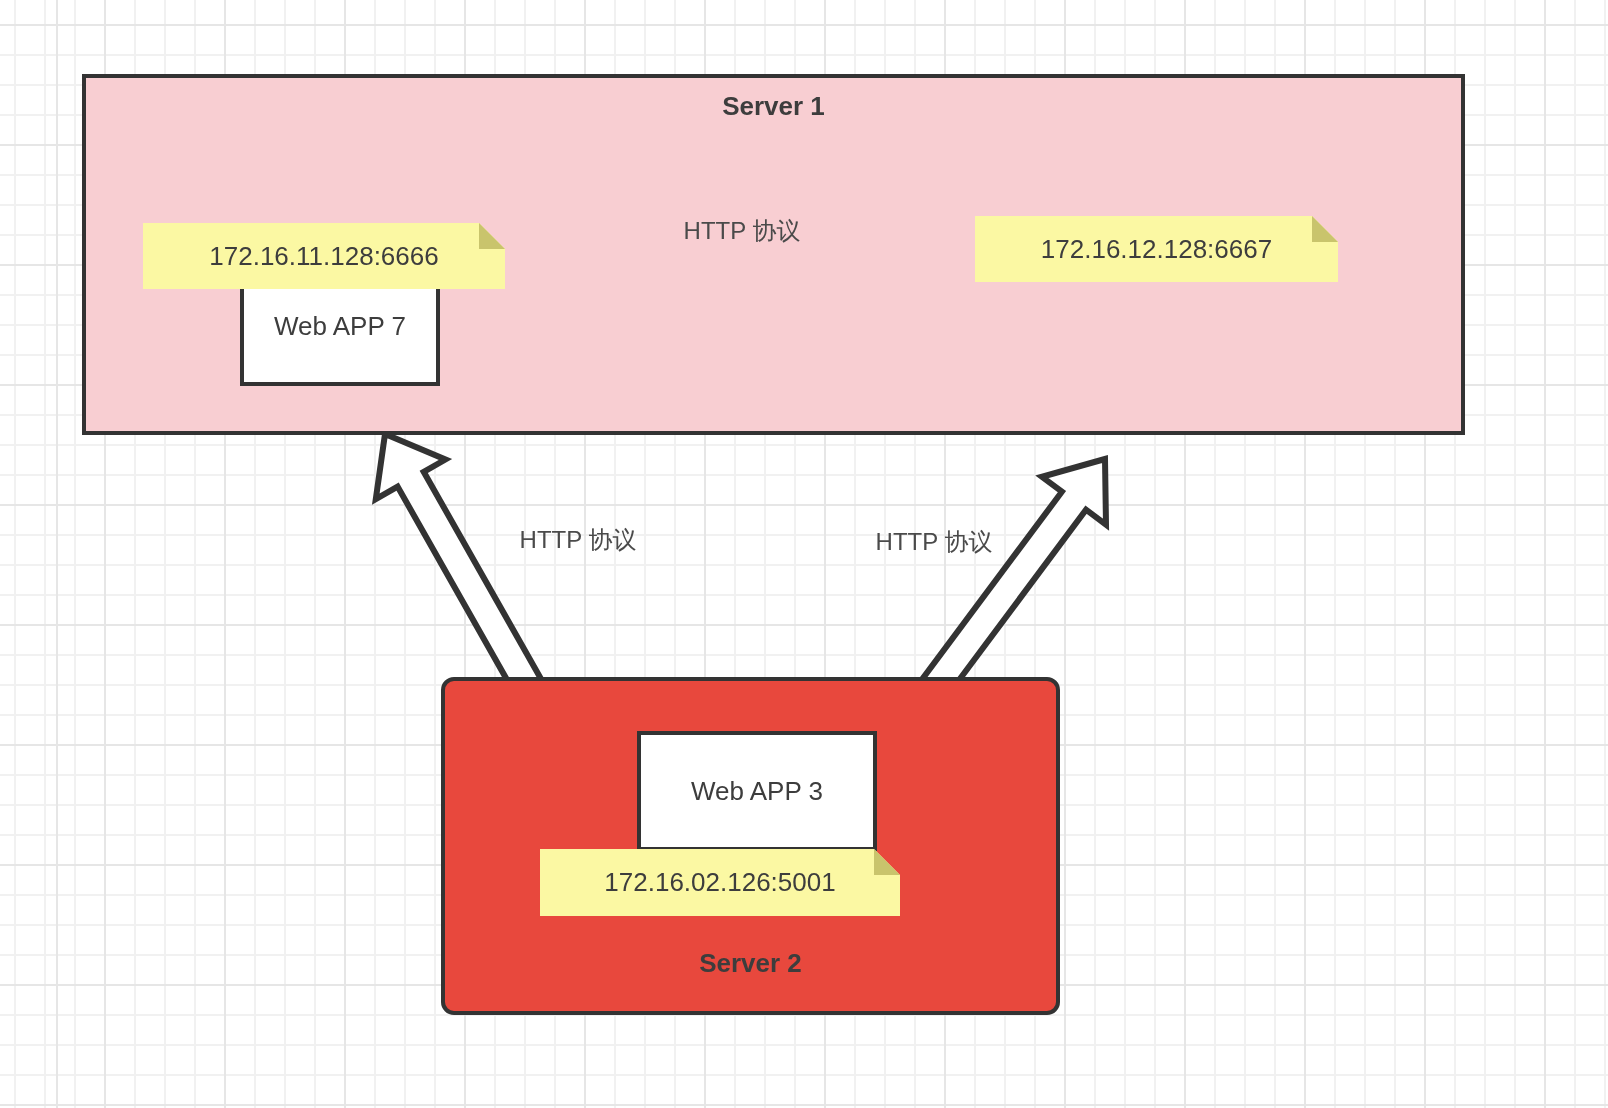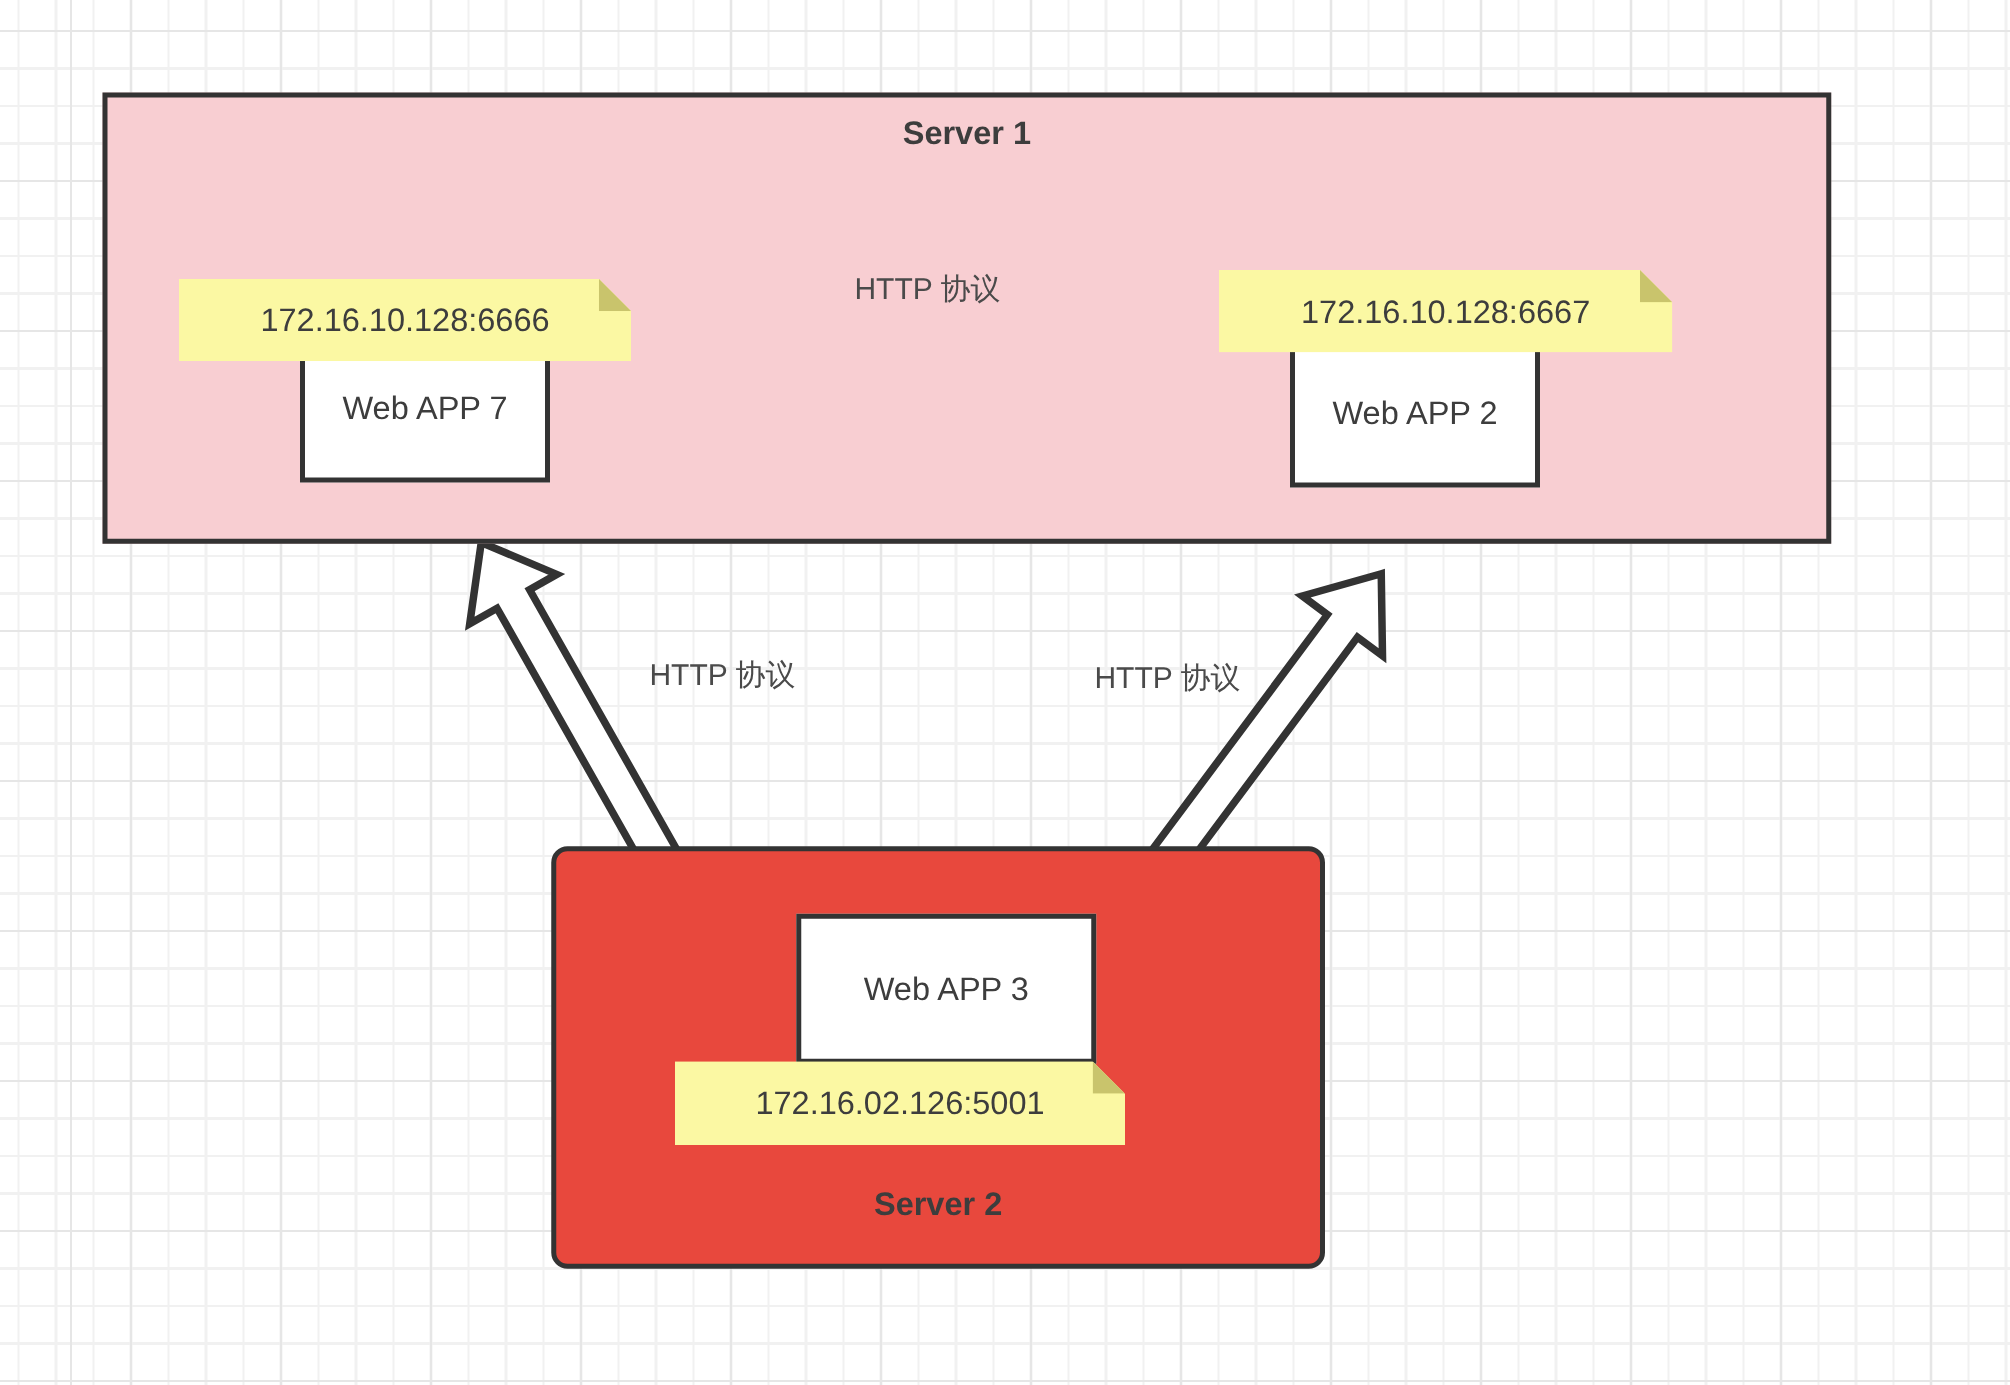--- a/index.html
+++ b/index.html
@@ -66,34 +66,31 @@
     <div class="server-title top">Server 1</div>
   </div>
 
   <div class="abs server server2" style="left: 441px; top: 677px; width: 619px; height: 338px; border-radius: 13px;">
     <div class="server-title bottom">Server 2</div>
   </div>
 
   <div class="abs appbox" style="left: 240px; top: 266px; width: 200px; height: 120px;">
     <span>Web APP 7</span>
   </div>
-  <div class="abs appbox" style="left: 1032px; top: 270px; width: 200px; height: 120px;">
-    <span>Web APP 2</span>
-  </div>
   <div class="abs appbox" style="left: 637px; top: 731px; width: 240px; height: 120px;">
     <span>Web APP 3</span>
   </div>
 
   <div class="abs note" style="left: 143px; top: 223px; width: 362px; height: 66px;">
-    <span>172.16.10.128:6666</span>
+    <span>172.16.11.128:6666</span>
   </div>
   <div class="abs fold-holder" style="left: 479px; top: 223px; width: 26px; height: 26px; background: var(--note-fold); clip-path: polygon(0px 0px, 100% 100%, 0px 100%);"></div>
 
   <div class="abs note" style="left: 975px; top: 216px; width: 363px; height: 66px;">
-    <span>172.16.10.128:6667</span>
+    <span>172.16.12.128:6667</span>
   </div>
   <div class="abs fold-holder" style="left: 1312px; top: 216px; width: 26px; height: 26px; background: var(--note-fold); clip-path: polygon(0px 0px, 100% 100%, 0px 100%);"></div>
 
   <div class="abs note" style="left: 540px; top: 849px; width: 360px; height: 67px;">
     <span>172.16.02.126:5001</span>
   </div>
   <div class="abs fold-holder" style="left: 874px; top: 849px; width: 26px; height: 26px; background: var(--note-fold); clip-path: polygon(0px 0px, 100% 100%, 0px 100%);"></div>
 
   <div class="edge-label" style="left: 742px; top: 231px;">HTTP 协议</div>
   <div class="edge-label" style="left: 578px; top: 540px;">HTTP 协议</div>

